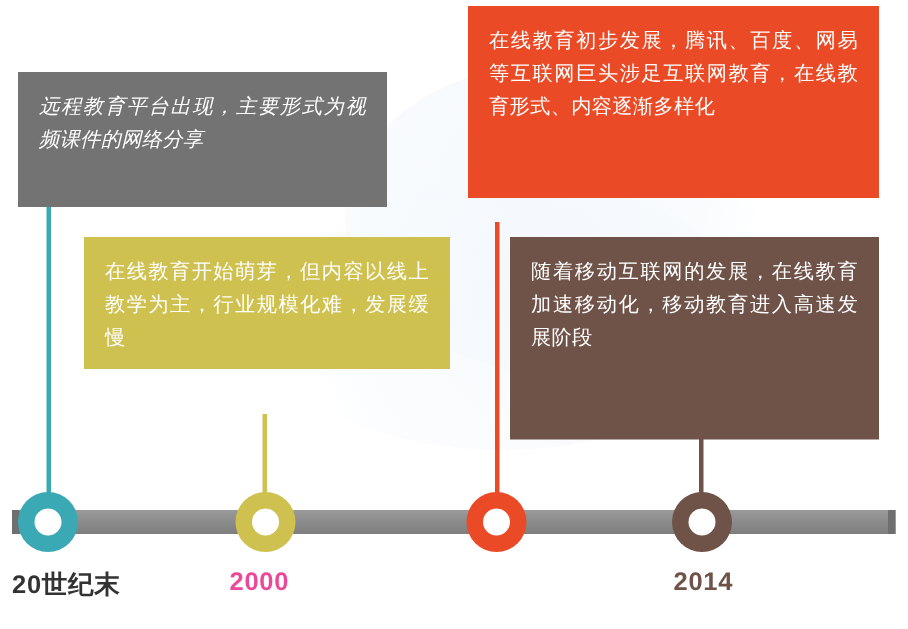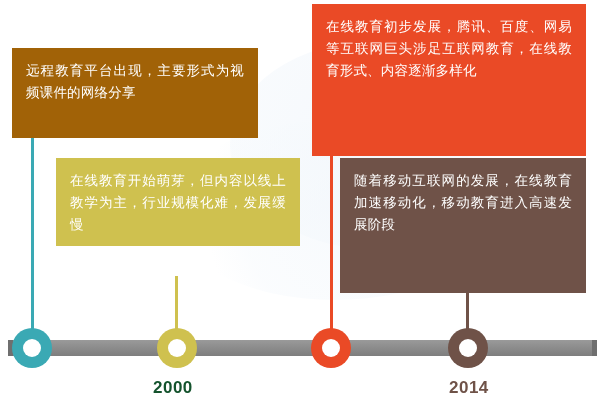--- a/index.html
+++ b/index.html
@@ -106,29 +106,29 @@
   }
 </style>
 </head>
 <body>
 
 <div id="canvas">
 
   <div class="bg-blob blob-a"></div>
   <div class="bg-blob blob-b"></div>
 
-  <div class="card" style="left:12px; top:48px; width:246px; height:90px; background:#a16207;">
+  <div class="card" style="left:12px; top:48px; width:246px; height:90px; background:#737373;font-style:italic;">
     <span>远程教育平台出现，主要形式为视频课件的网络分享</span>
   </div>
 
   <div class="card" style="left:56px; top:158px; width:244px; height:88px; background:#cfc14f;">
     <span>在线教育开始萌芽，但内容以线上教学为主，行业规模化难，发展缓慢</span>
   </div>
 
-  <div class="card" style="left:312px; top:4px; width:274px; height:152px; background:#ea4a26;">
+  <div class="card" style="left:312px; top:4px; width:274px; height:128px; background:#ea4a26;">
     <span>在线教育初步发展，腾讯、百度、网易等互联网巨头涉足互联网教育，在线教育形式、内容逐渐多样化</span>
   </div>
 
   <div class="card" style="left:340px; top:158px; width:246px; height:135px; background:#6f5248;">
     <span>随着移动互联网的发展，在线教育加速移动化，移动教育进入高速发展阶段</span>
   </div>
 
   <div class="connector" style="left:31px; top:138px; height:194px; background:#3aa9b4;"></div>
   <div class="connector" style="left:175px; top:276px; height:56px; background:#cfc14f;"></div>
   <div class="connector" style="left:330px; top:148px; height:184px; background:#ea4a26;"></div>
@@ -144,16 +144,17 @@
   <div class="node" style="left:157px; background:#cfc14f;">
     <div class="node-inner"></div>
   </div>
   <div class="node" style="left:311px; background:#ea4a26;">
     <div class="node-inner"></div>
   </div>
   <div class="node" style="left:448px; background:#6f5248;">
     <div class="node-inner"></div>
   </div>
 
-  <div class="axis-label" style="left:153px; color:#14532d;">2000</div>
+  <div class="axis-label" style="left:8px; color:#333333;">20世纪末</div>
+  <div class="axis-label" style="left:153px; color:#ec4899;">2000</div>
   <div class="axis-label" style="left:449px; color:#6f5248;text-align:right;">2014</div>
 
 </div>
 
 </body></html>

